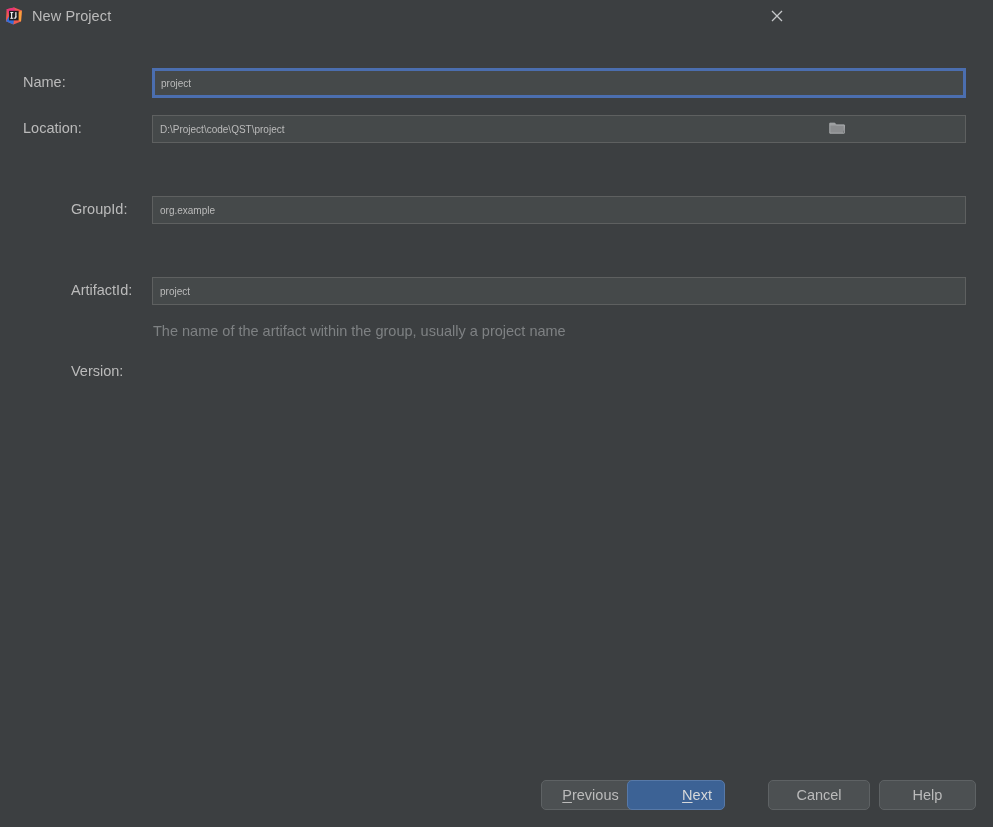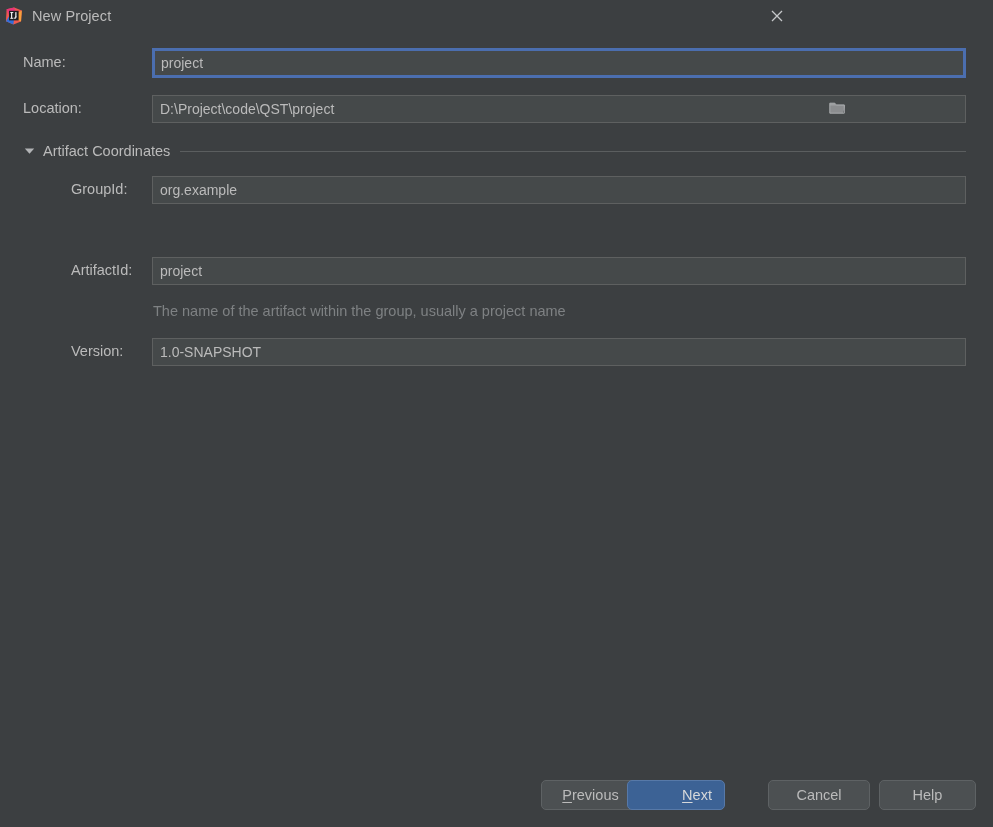--- a/index.html
+++ b/index.html
@@ -53,21 +53,21 @@
     display: flex;
     align-items: center;
     justify-content: center;
     cursor: default;
   }
   .close-btn svg { display: block; }
 
   
   .form-area {
     position: absolute;
-    left: 0; top: 28px;
+    left: 0; top: 48px;
     width: 993px;
     height: 740px;
   }
 
   .row {
     position: absolute;
     display: flex;
     align-items: center;
   }
 
@@ -76,21 +76,21 @@
     color: #bbbbbb;
     text-align: right;
     white-space: nowrap;
   }
 
   .field {
     background: #45494a;
     border: 1px solid #5e6060;
     color: #bbbbbb;
     font-family: "Liberation Sans", "DejaVu Sans", sans-serif;
-    font-size: 14px;
+    font-size: 10px;
     height: 28px;
     line-height: 26px;
     padding: 0 7px;
     outline: none;
     display: block;
   }
 
   .field.focused {
     border: 2px solid #4b6eaf;
     box-shadow: 0 0 0 1px #4b6eaf inset;
@@ -268,45 +268,35 @@
       <span>
         <svg width="17" height="14" viewBox="0 0 17 14">
           <path d="M0.8 2.2 h5.0 l1.5 1.7 h8.0 v1.2 h-14.5 z" fill="#9ea0a2"></path>
           <path d="M0.8 4.6 h15.4 l-2.1 7.6 h-13.3 z" fill="#8b8d8f"></path>
           <path d="M0.8 2.2 h5.0 l1.5 1.7 h8.0 v8.3 h-14.5 z" fill="none" stroke="#a9abad" stroke-width="1"></path>
         </svg>
       </span>
     </div>
   </div>
 
-  <div id="artifact-section">
-    <span class="tri">
-      <svg width="11" height="8" viewBox="0 0 11 8">
-        <path d="M0.8 1.4 L10.2 1.4 L5.5 6.8 Z" fill="#b2b4b6"></path>
-      </svg>
-    </span>
-    <span class="section-title">Artifact Coordinates</span>
-    <span class="section-line"></span>
-  </div>
 
   <div class="row" id="groupid-label">
     <span class="lbl">GroupId:</span>
   </div>
   <input class="field" id="groupid-input" type="text" value="org.example" style="">
 
   <div class="row" id="artifactid-label">
     <span class="lbl">ArtifactId:</span>
   </div>
   <input class="field" id="artifactid-input" type="text" value="project" style="">
   <div class="hint" id="artifactid-hint">The name of the artifact within the group, usually a project name</div>
 
   <div class="row" id="version-label">
     <span class="lbl">Version:</span>
   </div>
-  <input class="field" id="version-input" type="text" value="1.0-SNAPSHOT" style="">
 
 </div>
 
 <div class="buttonbar">
   <button class="btn" id="btn-previous">
       <span><u>P</u>revious</span>
     </button>
   <button class="btn primary" id="btn-next">
       <span><u>N</u>ext</span>
     </button>

